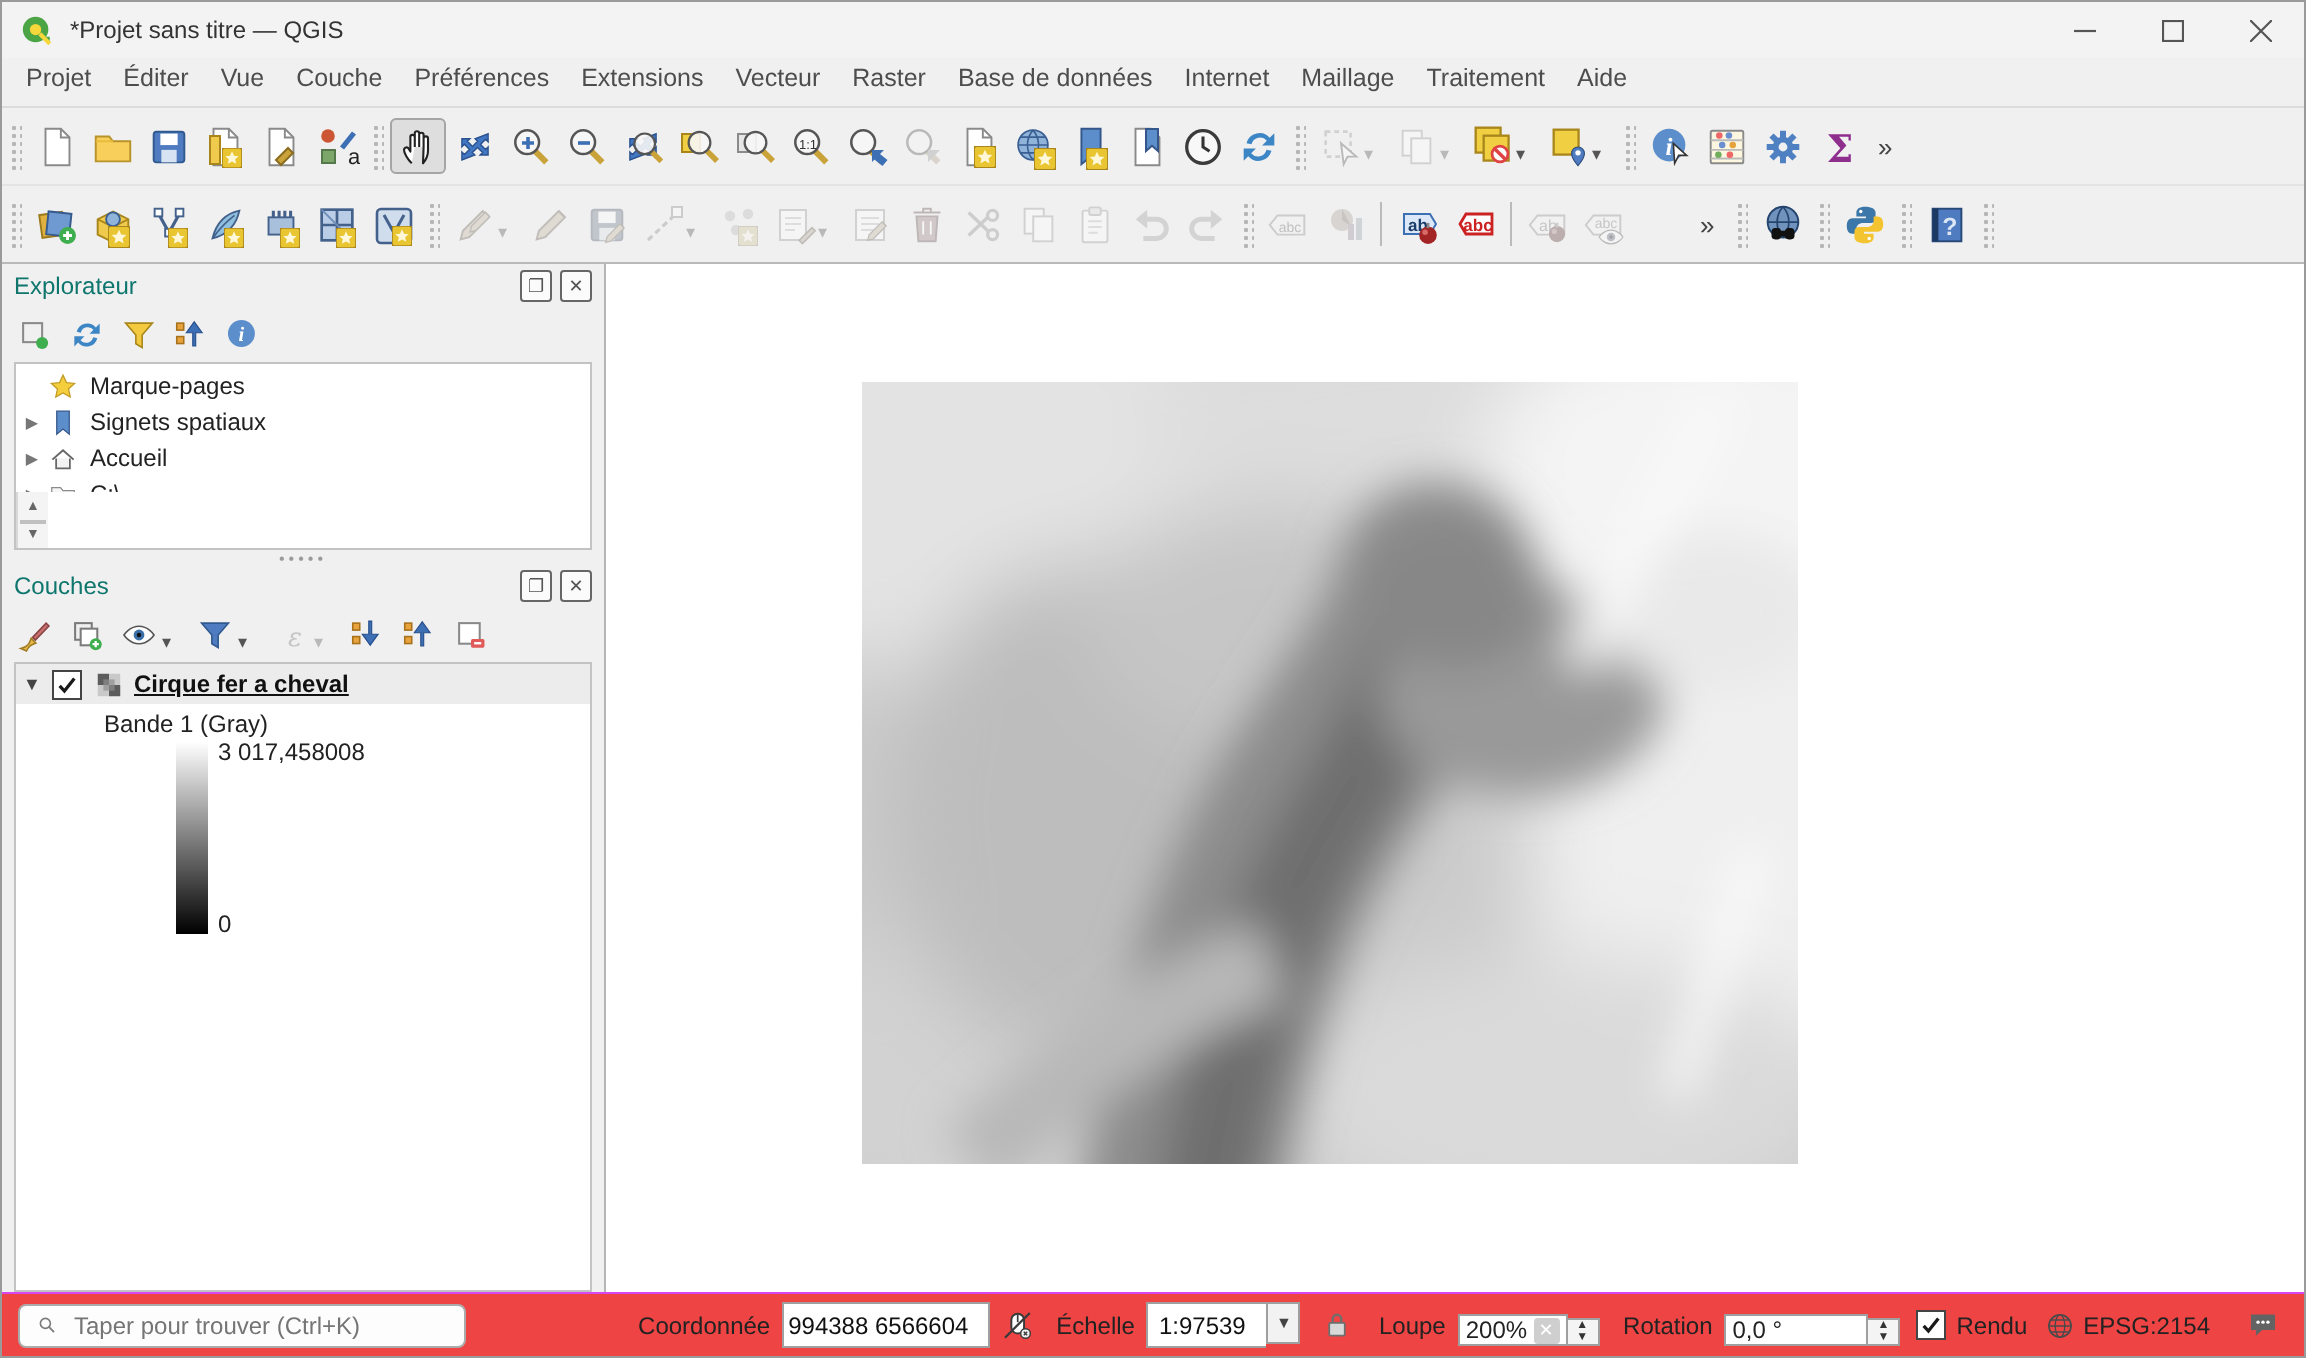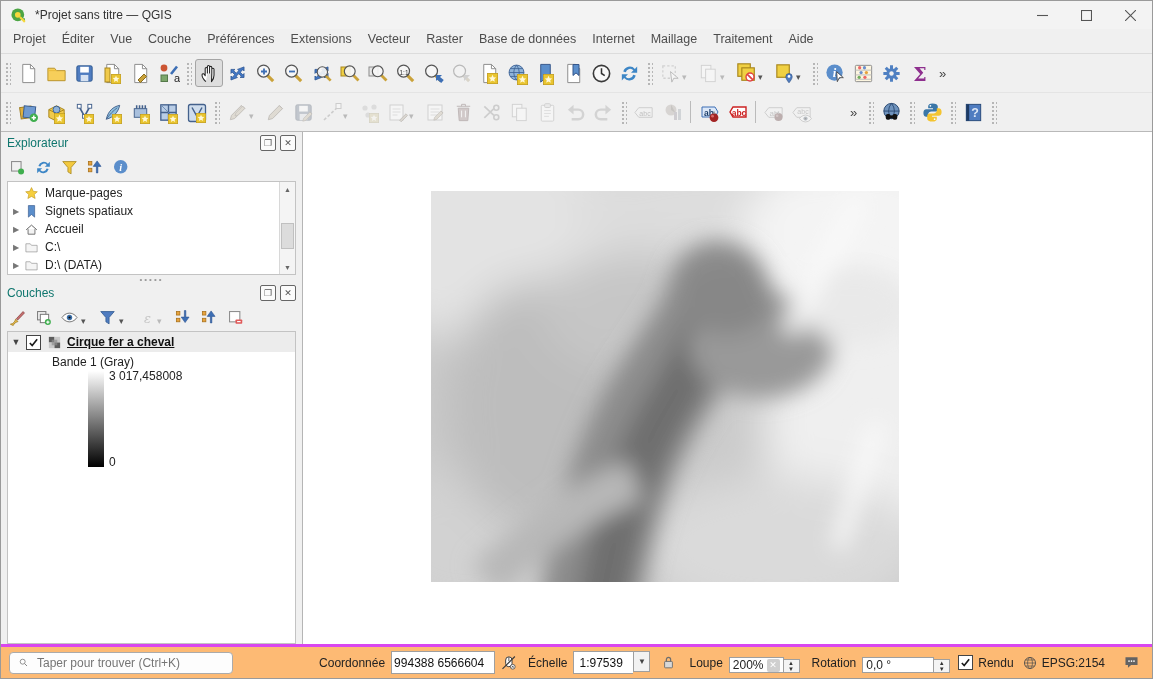--- a/index.html
+++ b/index.html
@@ -29,21 +29,21 @@
   .tsep{width:1px;height:22px;background:#bbb;margin:0 4px;}
   
   .main{flex:1;display:flex;min-height:0;}
   .dock{width:302px;flex:0 0 302px;display:flex;flex-direction:column;background:#f0f0f0;border-right:1px solid #b5b5b5;box-sizing:border-box;}
   .panel-header{height:22px;display:flex;align-items:center;padding:0 6px;}
   .panel-title{font-size:12px;color:#0f766e;flex:1;}
   .ph-btn{width:14px;height:14px;border:1px solid #666;border-radius:2px;margin-left:4px;display:flex;align-items:center;justify-content:center;font-size:9px;color:#555;background:#fbfbfb;}
   .panel-tools{height:26px;display:flex;align-items:center;padding-left:4px;gap:2px;}
   .pt{width:24px;height:24px;display:flex;align-items:center;justify-content:center;}
   .pt svg{width:19px;height:19px;}
-  .tree-wrap{display:flex;margin:1px 6px 2px 6px;border:1px solid #c3c3c3;background:#fff;height:92px;}
+  .tree-wrap{display:flex;margin:1px 6px 2px 6px;border:1px solid #c3c3c3;background:#fff;height:92px;flex-direction:column;}
   .tree{flex:1;overflow:hidden;padding-top:2px;}
   .tree-row{height:18px;display:flex;align-items:center;font-size:12px;color:#222;}
   .tw{width:16px;text-align:center;color:#777;font-size:8px;flex:0 0 16px;}
   .tree-row svg{width:15px;height:15px;margin-right:6px;flex:0 0 15px;}
   .vscroll{width:15px;flex:0 0 15px;background:#f4f4f4;border-left:1px solid #d8d8d8;display:flex;flex-direction:column;}
   .sb-btn{height:14px;display:flex;align-items:center;justify-content:center;font-size:7px;color:#666;}
   .sb-track{flex:1;position:relative;}
   .sb-thumb{position:absolute;left:1px;right:1px;top:42%;height:38%;background:#dcdcdc;border:1px solid #c0c0c0;}
   .splitter{height:5px;display:flex;align-items:center;justify-content:center;color:#9a9a9a;font-size:8px;letter-spacing:2px;line-height:3px;}
   
@@ -57,21 +57,21 @@
   .band-label{font-size:12px;color:#222;margin:3px 0 2px 44px;}
   .legend{display:flex;margin-left:46px;padding-left:34px;}
   .ramp{width:16px;height:96px;background:linear-gradient(#ffffff,#000000);}
   .ramp-labels{display:flex;flex-direction:column;justify-content:space-between;margin-left:5px;font-size:12px;color:#222;}
   .ramp-labels .max{margin-top:-2px;}
   .ramp-labels .min{margin-bottom:-2px;}
   
   .canvas{flex:1;background:#fff;position:relative;overflow:hidden;}
   .dem{position:absolute;left:128px;top:59px;width:468px;height:391px;}
   
-  .statusbar{height:31px;flex:0 0 31px;border-top:3px solid #d946ef;display:flex;align-items:center;background:#fdba74;font-size:12px;color:#222;}
+  .statusbar{height:31px;flex:0 0 31px;border-top:1px solid #d946ef;display:flex;align-items:center;background:#ef4444;font-size:12px;color:#222;}
   .search-box{width:236px;height:20px;margin-left:8px;border:1px solid #ababab;border-radius:4px;background:#fdfdfd;display:flex;align-items:center;}
   .search-box svg{width:13px;height:13px;margin:0 5px 0 7px;}
   .search-box input{border:0;outline:0;background:transparent;font-size:12px;color:#555;flex:1;font-family:"Liberation Sans",sans-serif;}
   .sb-label{margin:0 6px;}
   .sb-input{height:19px;border:1px solid #9f9f9f;background:#fff;text-align:left;font-size:12px;font-family:"Liberation Sans",sans-serif;color:#111;}
   .coord{width:98px;}
   .scale-wrap{display:flex;align-items:flex-start;}
   .scale{width:52px;text-align:left;padding-left:5px;border-right:0;}
   .combo-btn{width:17px;height:21px;border:1px solid #9f9f9f;background:#f2f2f2;display:flex;align-items:center;justify-content:center;font-size:8px;color:#444;box-sizing:border-box;}
   .spin-wrap{display:flex;align-items:flex-end;height:21px;box-sizing:border-box;}

